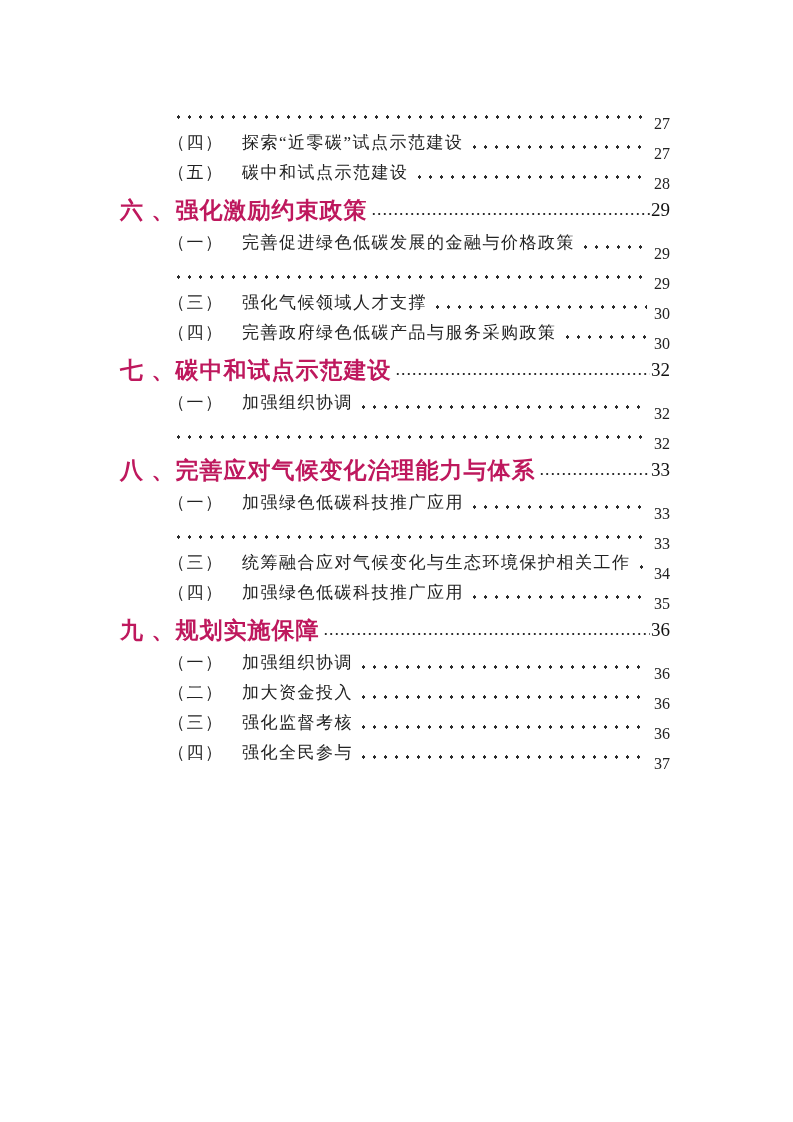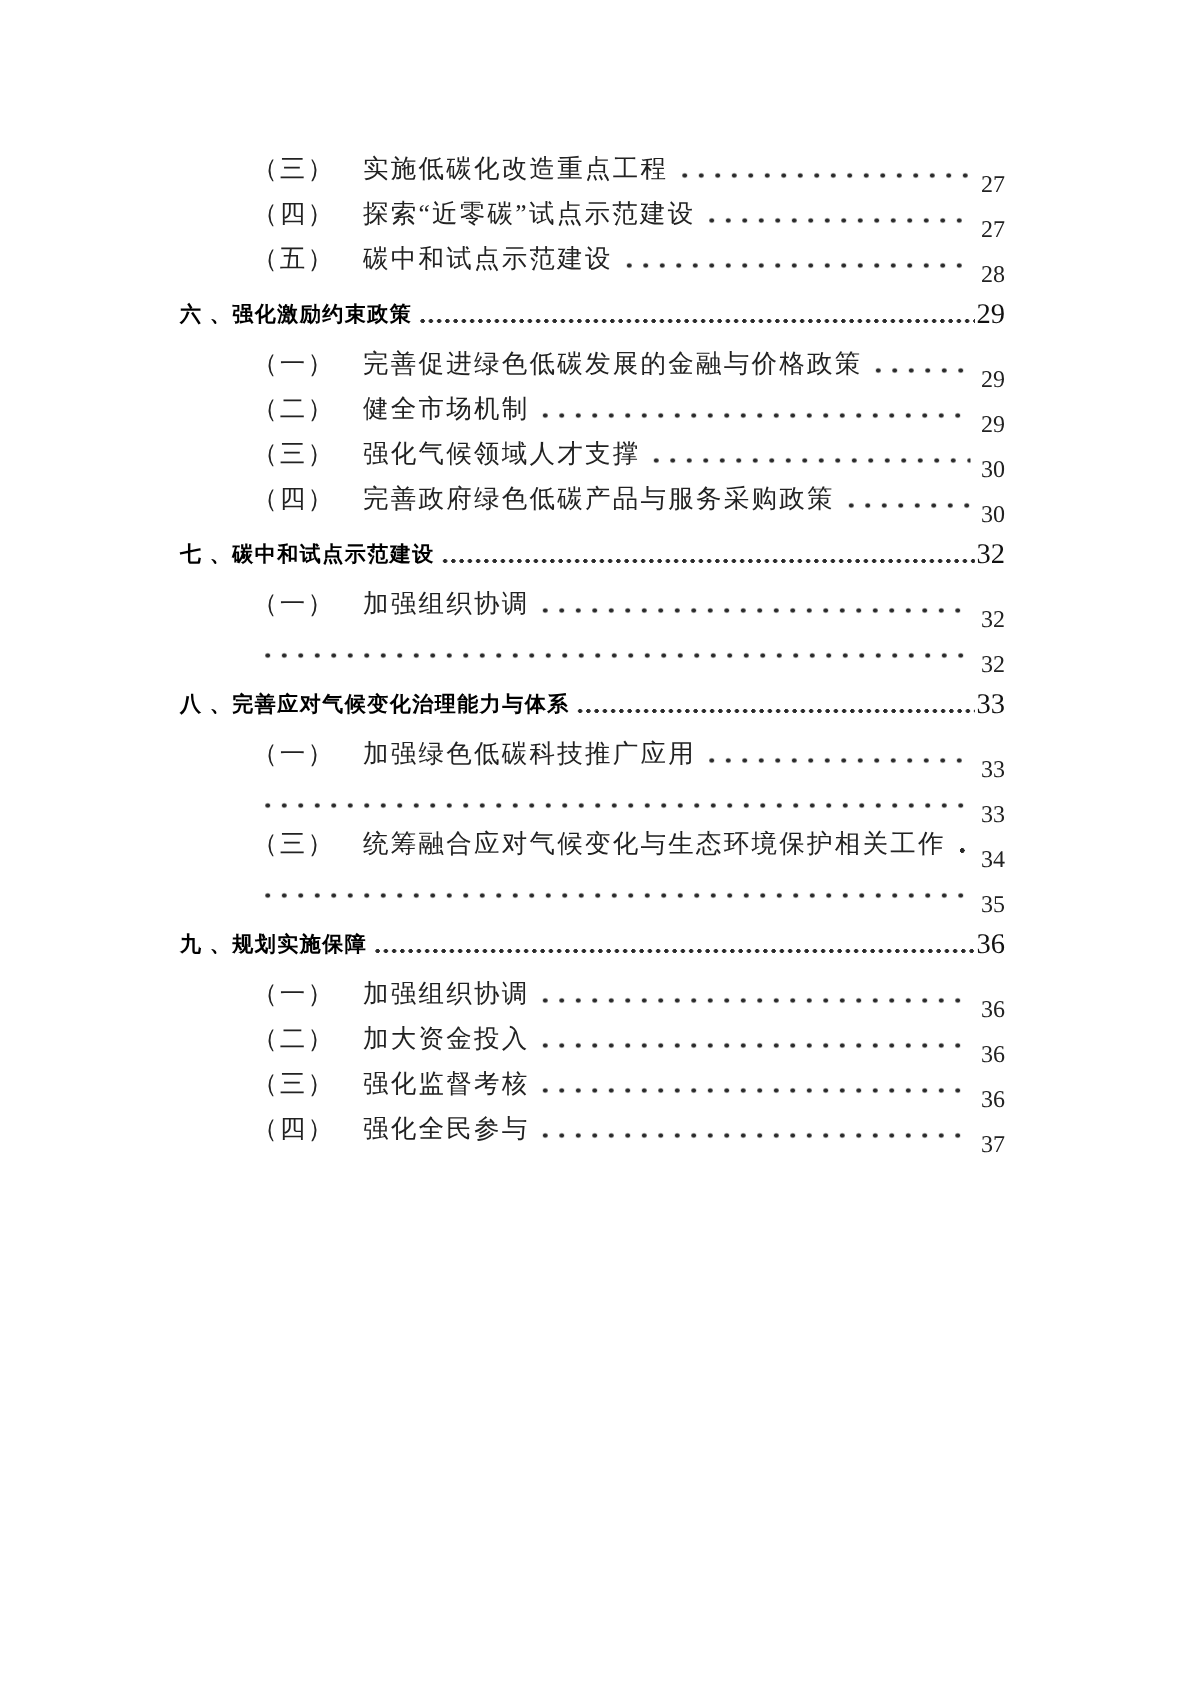--- a/index.html
+++ b/index.html
@@ -31,23 +31,23 @@
     white-space: nowrap;
   }
   
   .row.chapter {
     margin-top: 8px;
     margin-bottom: 2px;
   }
   .row.chapter .lbl {
     font-family: "Liberation Sans", sans-serif;
     font-weight: bold;
-    font-size: 14px;
+    font-size: 23px;
     letter-spacing: 1px;
-    color: #000000;
+    color: #be185d;
   }
   .row.chapter .pg {
     font-family: "Liberation Serif", serif;
     font-size: 19px;
     color: #111111;
   }
   .row.chapter .dots {
     flex: 1;
     align-self: flex-end;
     height: 4px;
@@ -86,21 +86,20 @@
   .lbl { flex: 0 0 auto; }
   .pg  { flex: 0 0 auto; }
 </style>
 </head>
 <body>
 
 <div class="page">
   <div class="toc">
 
     <div class="row sub">
-      <span class="lbl">（三）　实施低碳化改造重点工程</span>
       <span class="dots"></span>
       <span class="pg">27</span>
     </div>
     <div class="row sub">
       <span class="lbl">（四）　探索“近零碳”试点示范建设</span>
       <span class="dots"></span>
       <span class="pg">27</span>
     </div>
     <div class="row sub">
       <span class="lbl">（五）　碳中和试点示范建设</span>
@@ -112,21 +111,20 @@
       <span class="lbl">六 、强化激励约束政策</span>
       <span class="dots"></span>
       <span class="pg">29</span>
     </div>
     <div class="row sub">
       <span class="lbl">（一）　完善促进绿色低碳发展的金融与价格政策</span>
       <span class="dots"></span>
       <span class="pg">29</span>
     </div>
     <div class="row sub">
-      <span class="lbl">（二）　健全市场机制</span>
       <span class="dots"></span>
       <span class="pg">29</span>
     </div>
     <div class="row sub">
       <span class="lbl">（三）　强化气候领域人才支撑</span>
       <span class="dots"></span>
       <span class="pg">30</span>
     </div>
     <div class="row sub">
       <span class="lbl">（四）　完善政府绿色低碳产品与服务采购政策</span>
@@ -162,20 +160,21 @@
     <div class="row sub">
       <span class="dots"></span>
       <span class="pg">33</span>
     </div>
     <div class="row sub">
       <span class="lbl">（三）　统筹融合应对气候变化与生态环境保护相关工作</span>
       <span class="dots"></span>
       <span class="pg">34</span>
     </div>
     <div class="row sub">
+      <span class="lbl">（四）　加强绿色低碳科技推广应用</span>
       <span class="dots"></span>
       <span class="pg">35</span>
     </div>
 
     <div class="row chapter">
       <span class="lbl">九 、规划实施保障</span>
       <span class="dots"></span>
       <span class="pg">36</span>
     </div>
     <div class="row sub">

